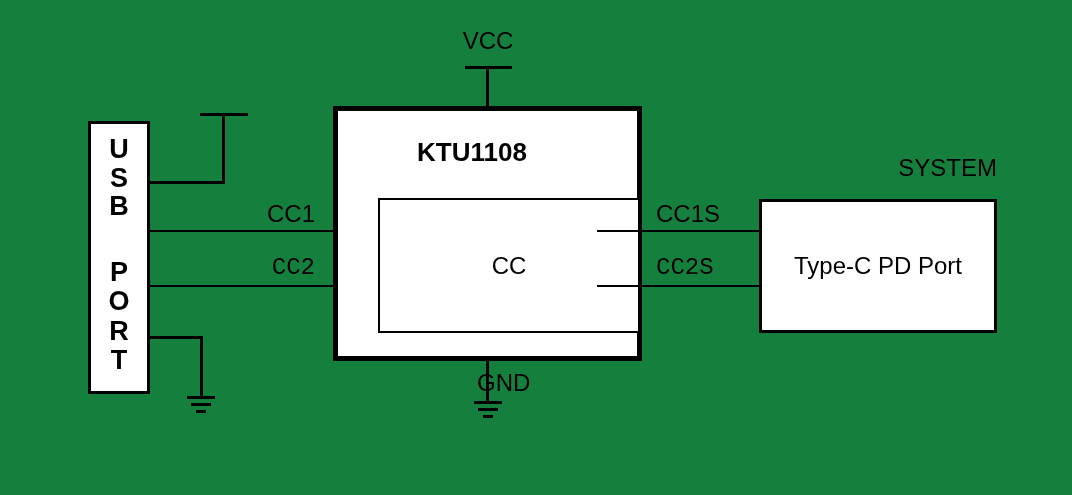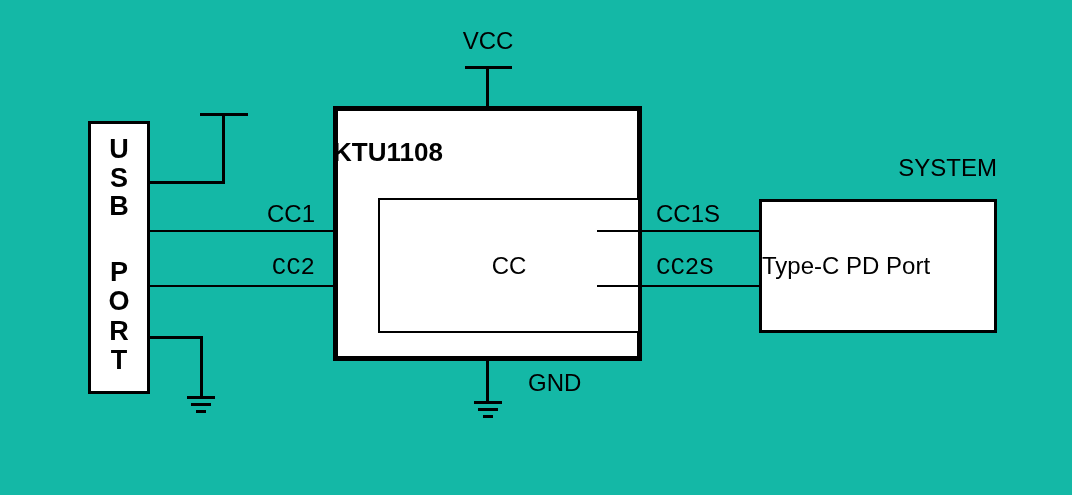--- a/index.html
+++ b/index.html
@@ -4,51 +4,52 @@
 <style>
   html, body {
     margin: 0;
     padding: 0;
     background: #ffffff;
   }
   .diagram {
     position: relative;
     width: 1072px;
     height: 495px;
-    background: #14b8a6;
+    background: #15803d;
     font-family: "Liberation Sans", sans-serif;
     color: #000000;
     overflow: hidden;
   }
   .box {
     position: absolute;
     box-sizing: border-box;
     background: #ffffff;
   }
   .usb-box    { left: 88px;  top: 121px; width: 62px;  height: 273px; border: 3px solid #000; }
   .ktu-box    { left: 333px; top: 106px; width: 309px; height: 255px; border: 5px solid #000; }
   .inner-box  { left: 378px; top: 198px; width: 262px; height: 135px; border: 2px solid #000;
                 display: flex; flex-direction: column; justify-content: center; align-items: center; }
   .right-box  { left: 759px; top: 199px; width: 238px; height: 134px; border: 3px solid #000;
-                display: flex; flex-direction: column; justify-content: center; align-items: flex-start; }
+                display: flex; flex-direction: column; justify-content: center; align-items: center; }
   .wire {
     position: absolute;
     background: #000000;
   }
   .lbl {
     position: absolute;
     font-size: 24px;
     line-height: 24px;
     white-space: nowrap;
   }
   .lbl.center { text-align: center; }
   .lbl.right  { text-align: right; }
   .chip-name {
     position: absolute;
     left: 333px; top: 139px; width: 278px;
+    text-align: center;
     font-size: 26px; line-height: 26px;
     font-weight: bold;
     white-space: nowrap;
   }
   .block-text {
     font-size: 24px;
     line-height: 30px;
     text-align: center;
     white-space: nowrap;
   }
@@ -103,21 +104,21 @@
   <div class="box inner-box">
     <div class="block-text">CC</div>
   </div>
 
   <div class="wire" style="left:597px; top:230px; width:162px; height:2px;"></div>
   <div class="wire" style="left:597px; top:285px; width:162px; height:2px;"></div>
   <div class="lbl" style="left:656px; top:202px;">CC1S</div>
   <div class="lbl" style="left:656px; top:256px;font-family:Liberation Mono, monospace;">CC2S</div>
 
   <div class="wire" style="left:486px; top:358px; width:3px; height:45px;"></div>
-  <div class="lbl" style="left:528px; top:371px;">GND</div>
+  <div class="lbl" style="left:477px; top:371px;">GND</div>
   <div>
     <div class="wire" style="left:474px; top:401px; width:28px; height:3px;"></div>
     <div class="wire" style="left:478px; top:408px; width:20px; height:3px;"></div>
     <div class="wire" style="left:483px; top:415px; width:10px; height:3px;"></div>
   </div>
 
   <div class="lbl center" style="left:759px; top:156px; width:238px;text-align:right;">SYSTEM</div>
   <div class="box right-box">
     <div class="block-text">Type-C PD Port</div>
   </div>

